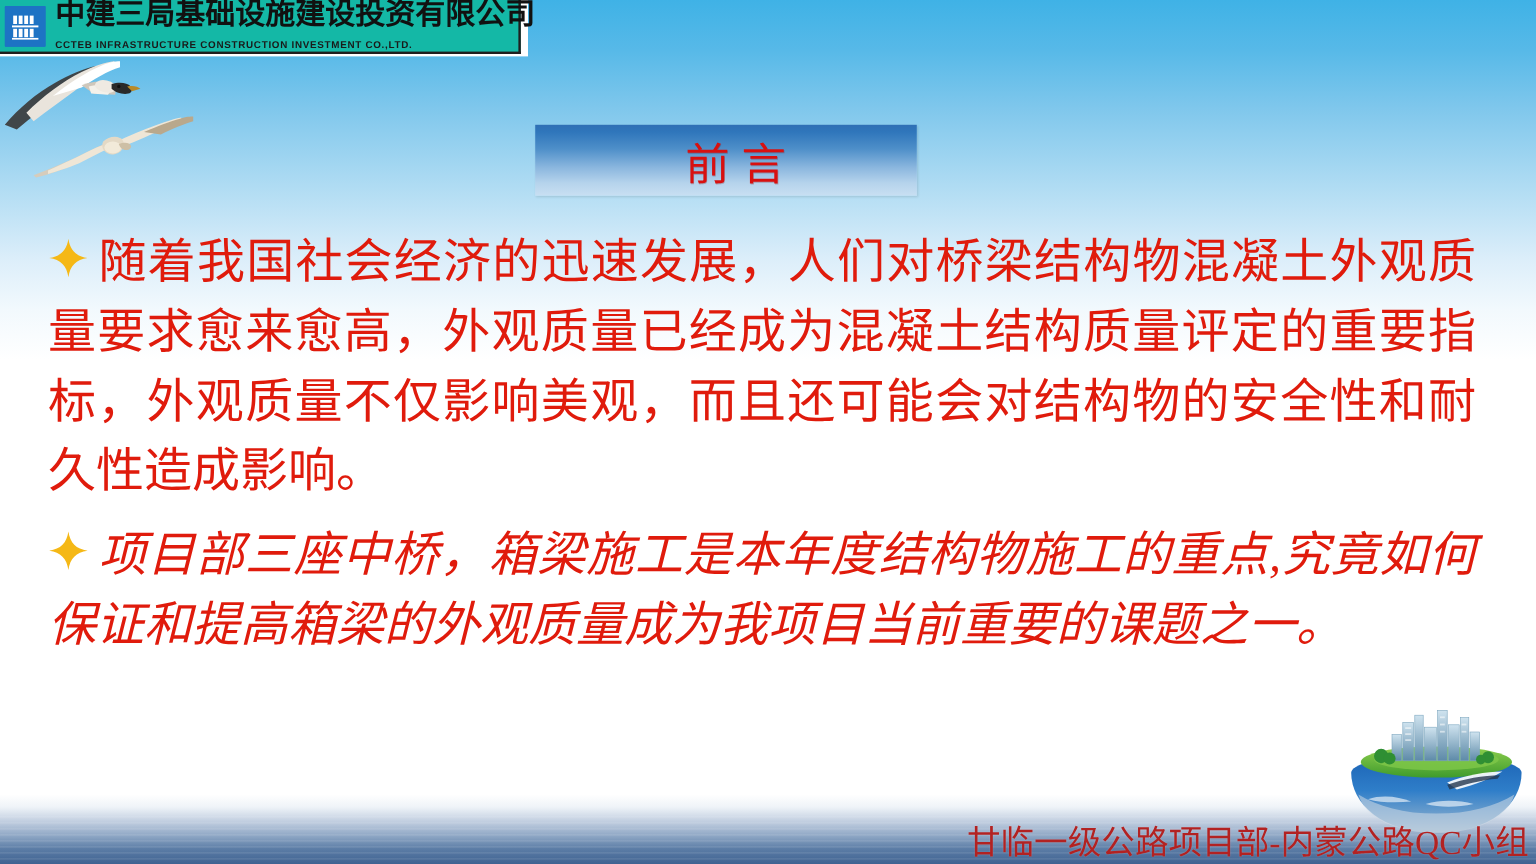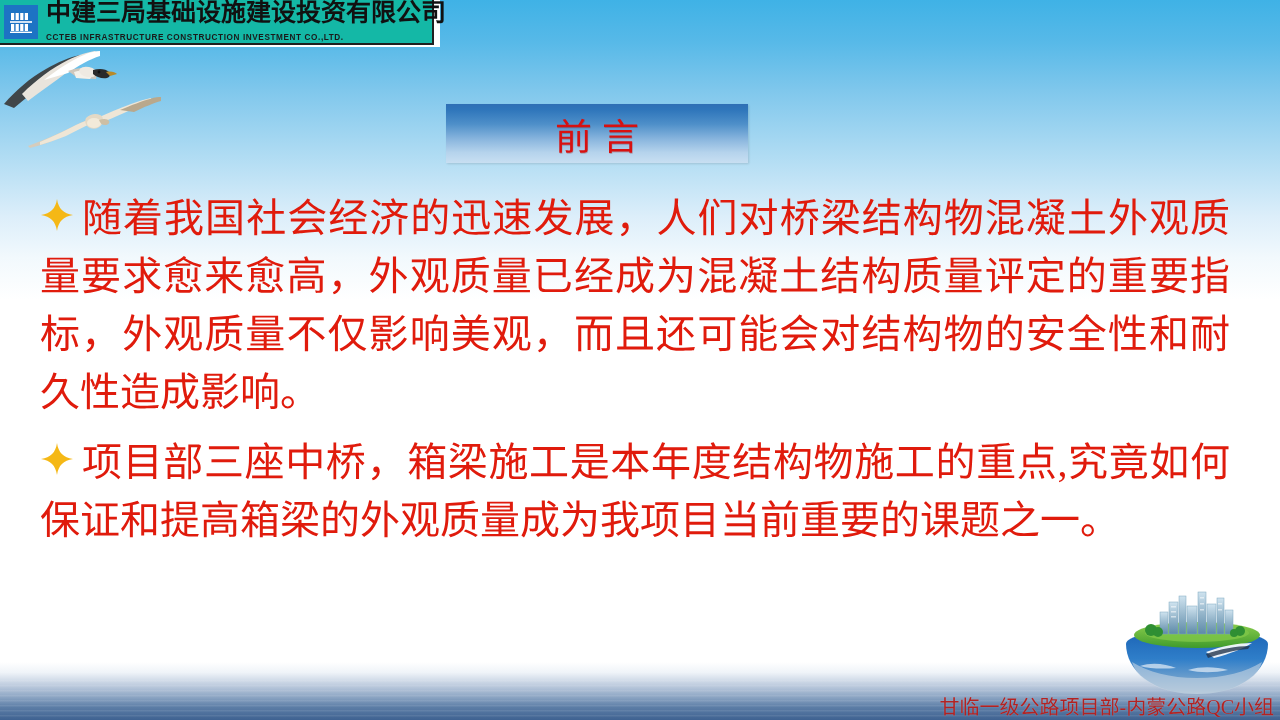--- a/index.html
+++ b/index.html
@@ -136,20 +136,21 @@
                 #2f6fb5 0%,
                 #2f76bb 10%,
                 #4e8fc9 34%,
                 #8ab6de 60%,
                 #b5d3ec 82%,
                 #c8dff2 100%);
     display: flex;
     align-items: center;
     justify-content: center;
     box-shadow: 1px 1px 2px rgba(0,0,0,0.12);
+    padding-left: 16px;
   }
   .title-text {
     font-family: "Liberation Serif", "DejaVu Serif", serif;
     font-size: 37px;
     color: #d81010;
     letter-spacing: 10px;
     text-indent: 10px;
     font-weight: normal;
     text-shadow: 0.5px 0.5px 0 rgba(120,0,0,0.25);
   }
@@ -178,38 +179,38 @@
     padding-left: 0px;
     font-family: "Liberation Serif", "DejaVu Serif", serif;
     font-size: 40px;
     line-height: 58px;
     color: #e01b0c;
     text-align: justify;
     text-indent: 42px;
     letter-spacing: 0px;
     font-weight: normal;
   }
-  .bullet-row + .bullet-row { margin-top: 12px; }
+  .bullet-row + .bullet-row { margin-top: 12px; font-style: italic; }
 
   
   .emblem {
     position: absolute;
     right: 4px;
     bottom: 12px;
     width: 158px;
     height: 122px;
   }
 
   
   .footer {
     position: absolute;
     right: 6px;
     bottom: 0px;
     font-family: "Liberation Serif", "DejaVu Serif", serif;
-    font-size: 20px;
+    font-size: 28px;
     color: #b22222;
     letter-spacing: 0px;
     white-space: nowrap;
     text-shadow: 0 0 1px rgba(255,255,255,0.35);
   }
 </style>
 </head>
 <body>
 
 <div id="slide">

